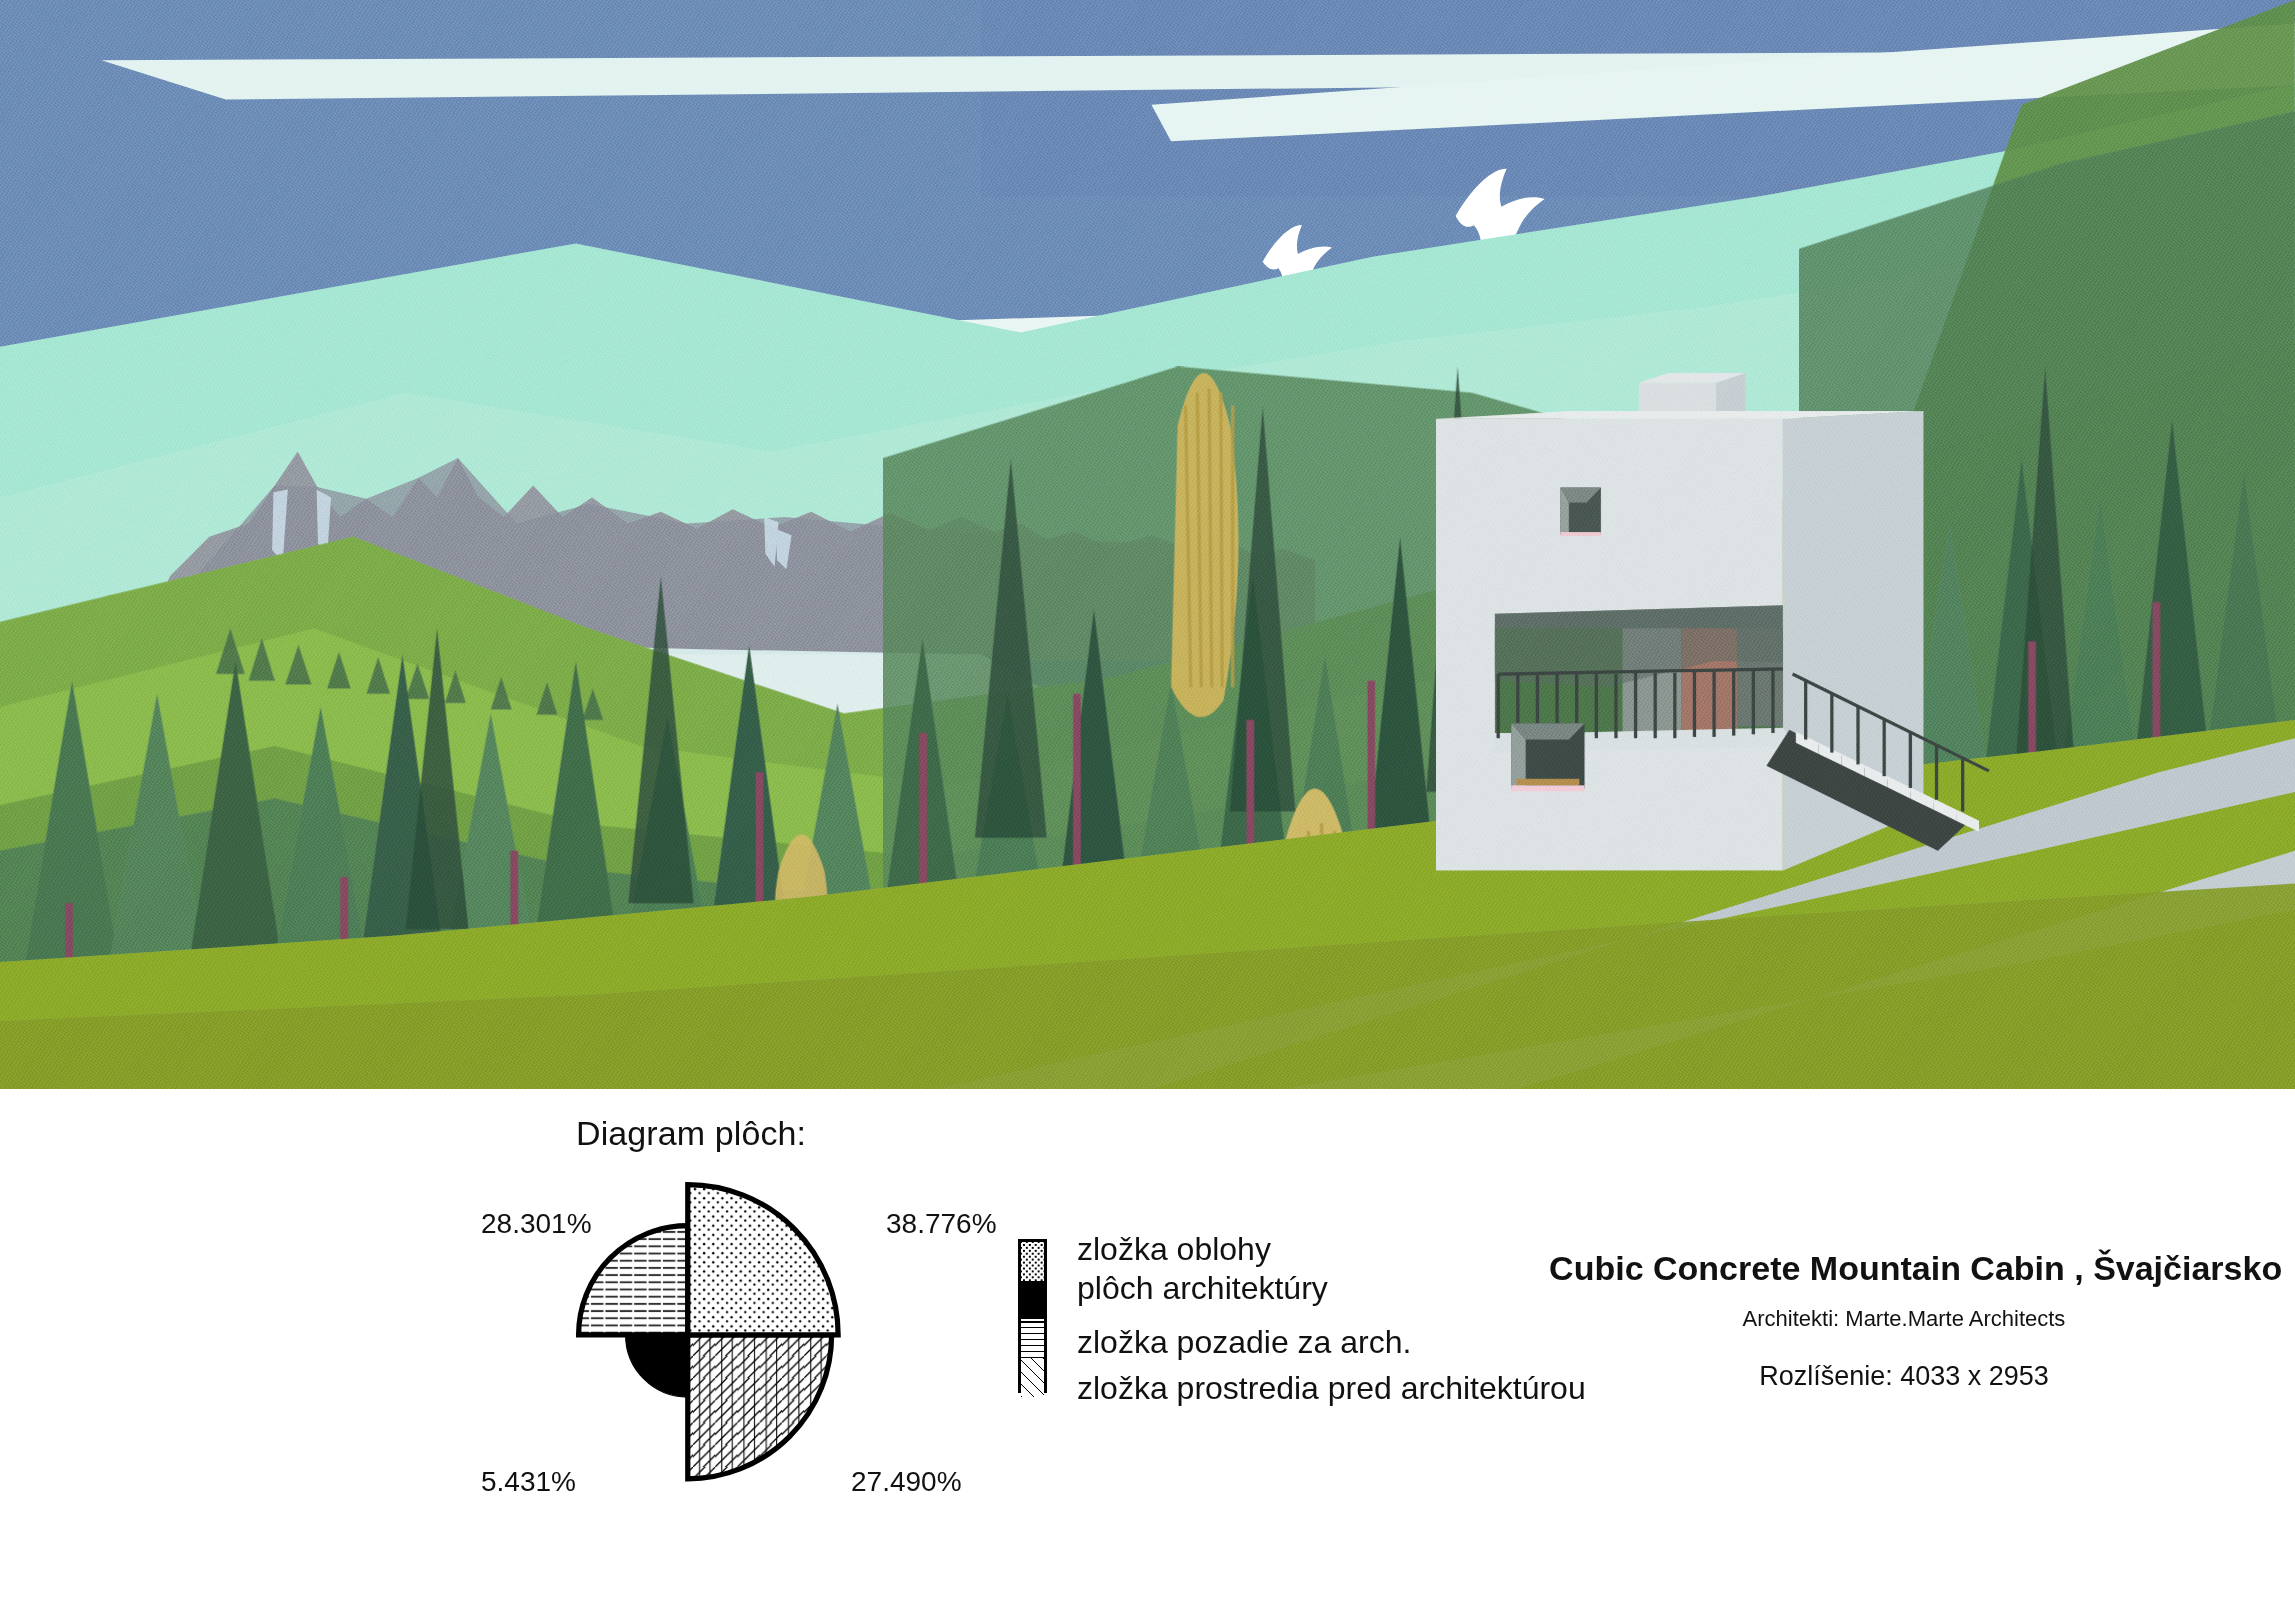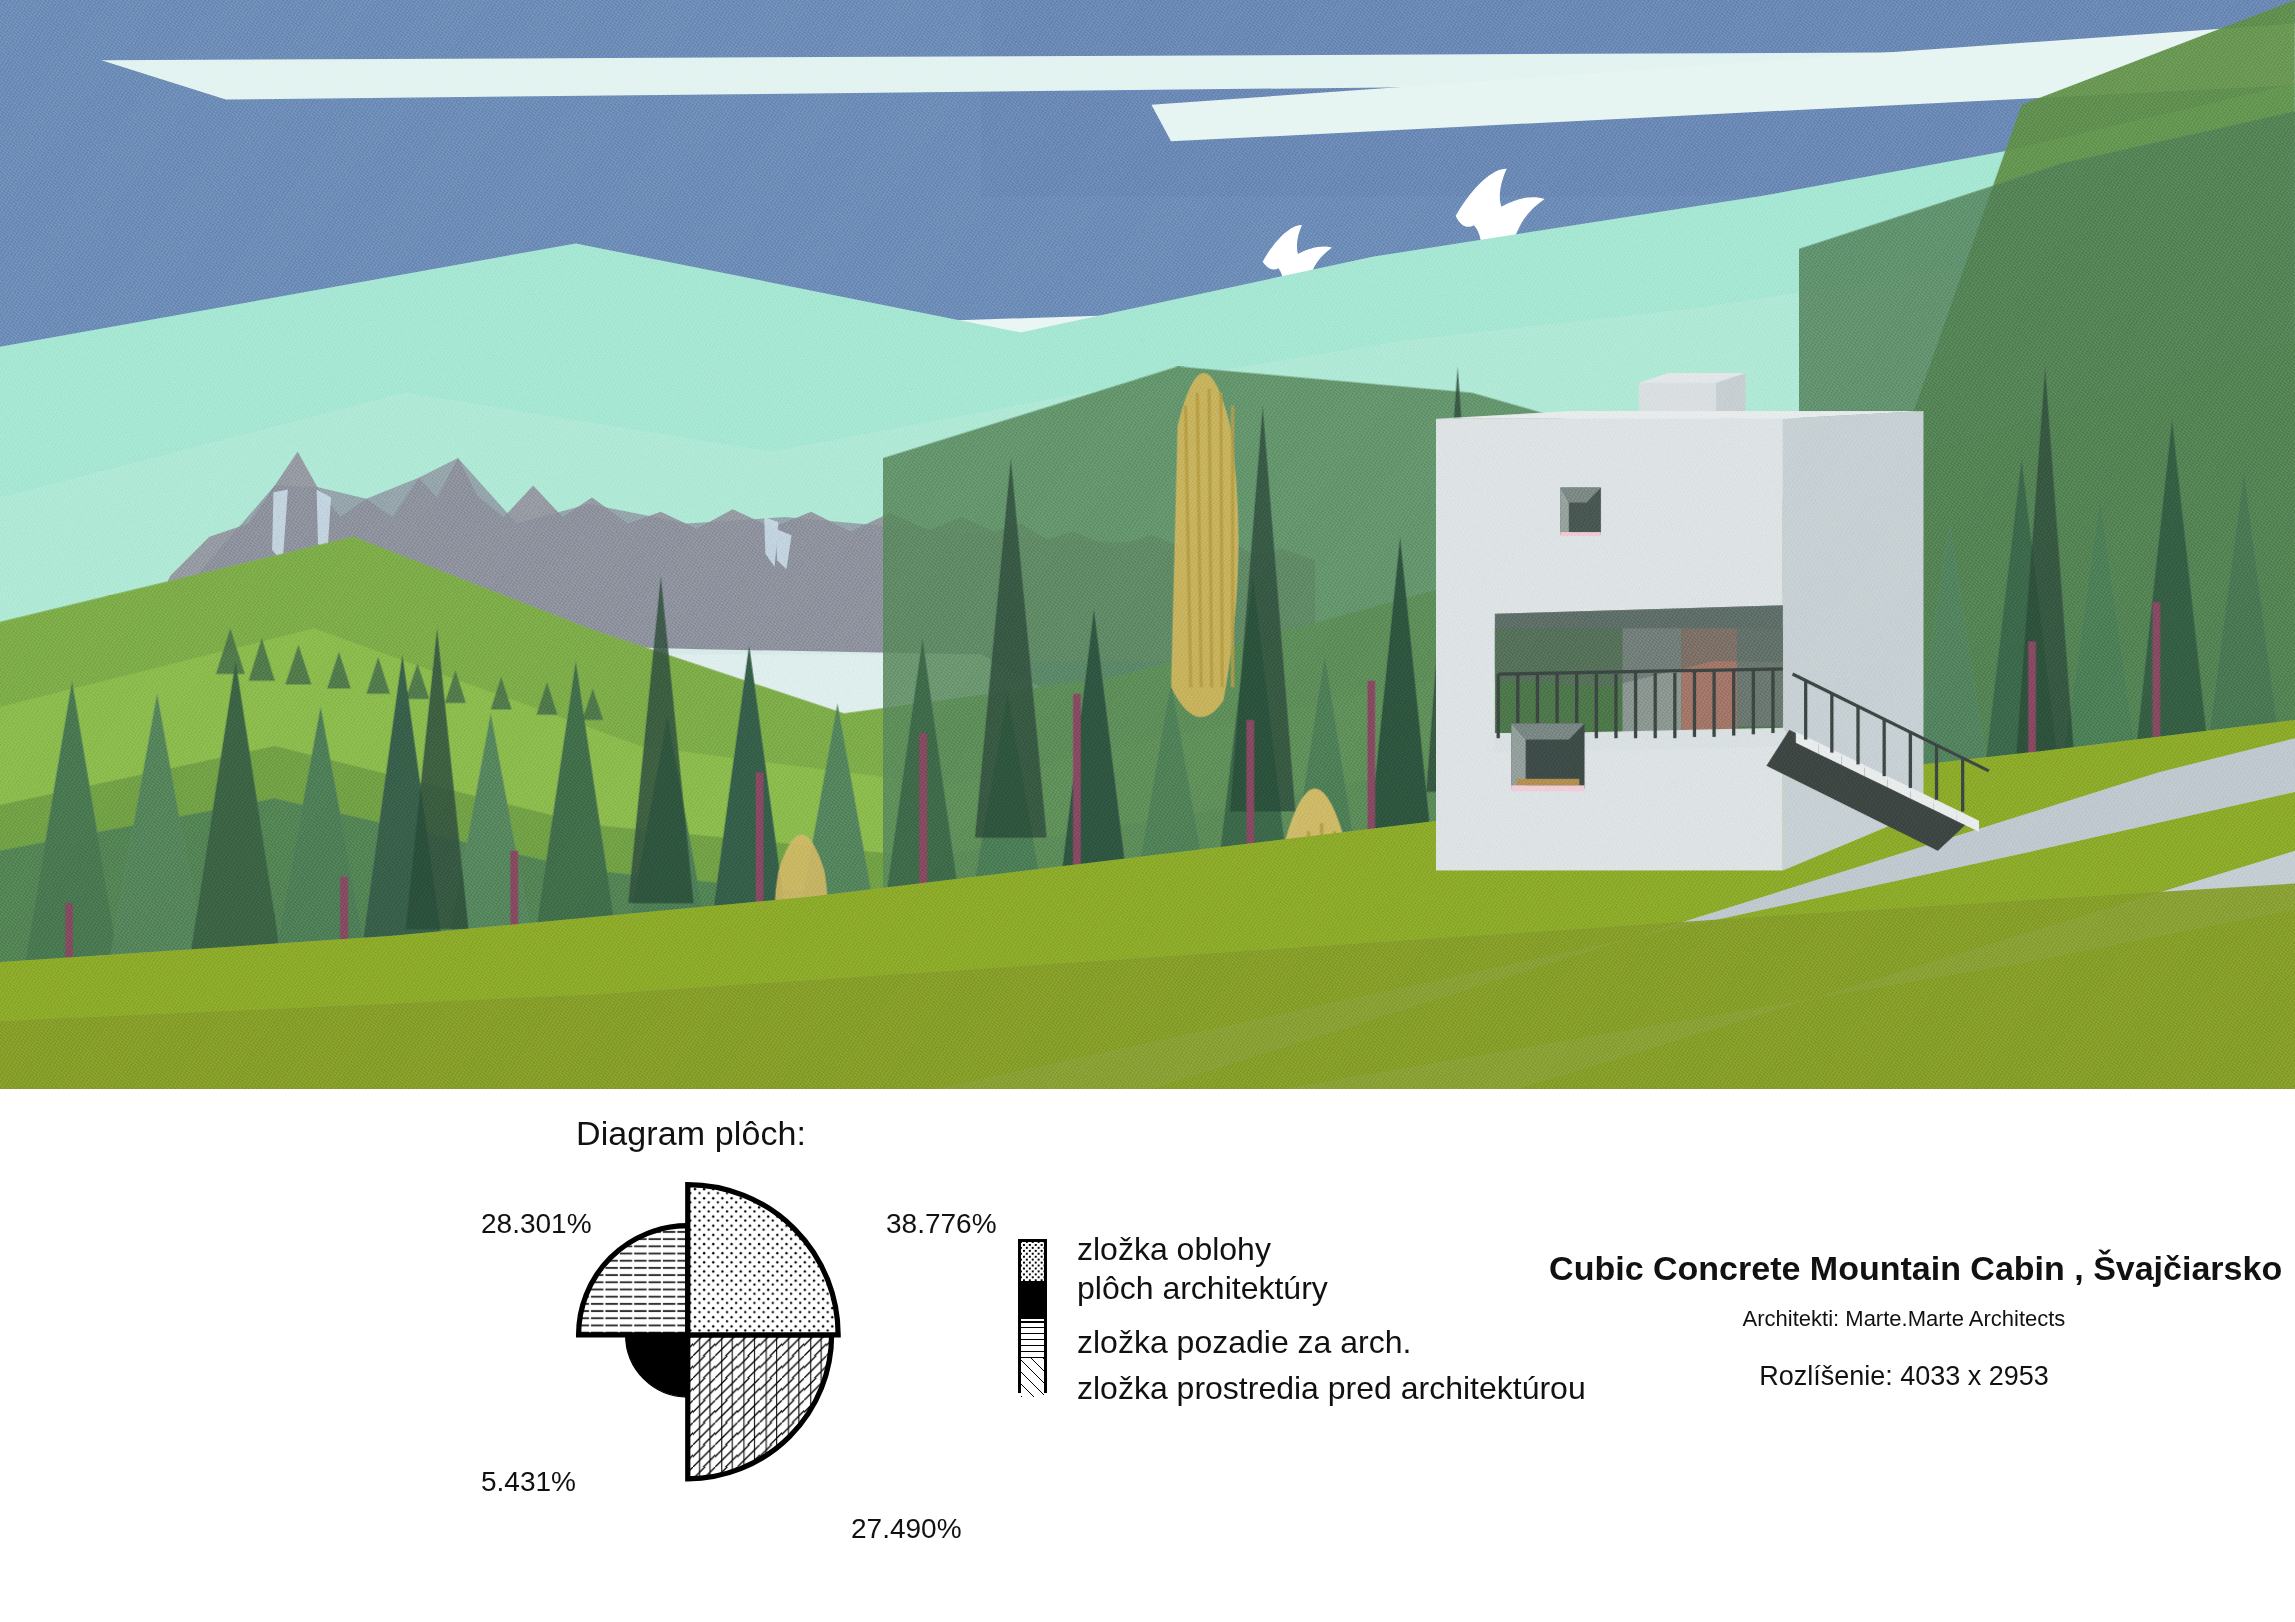--- a/index.html
+++ b/index.html
@@ -20,21 +20,21 @@
   #panel{position:absolute;left:0;top:1089px;width:2295px;height:534px;background:#ffffff;}
 
   #diagram-title{position:absolute;left:576px;top:1114px;font-size:34px;color:#111;letter-spacing:0.1px;}
 
   #pie-wrap{position:absolute;left:537px;top:1178px;width:380px;height:340px;}
 
   .pct{position:absolute;font-size:28px;color:#111;white-space:nowrap;}
   #pct-tl{left:481px;top:1208px;}
   #pct-tr{left:851px;top:1208px;margin-left:35px;}
   #pct-bl{left:481px;top:1466px;}
-  #pct-br{left:851px;top:1466px;margin-top:47px;}
+  #pct-br{left:851px;top:1466px;}
 
   
   #legend{position:absolute;left:1018px;top:1239px;width:615px;}
   #legend-swatch{position:absolute;left:0;top:0;width:29px;height:154px;border:3.3px solid #000;box-sizing:border-box;background:#fff;}
   .sw{position:absolute;left:0;width:100%;box-sizing:border-box;}
   .sw1{top:0;height:39px;background-color:#fff;
     background-image:radial-gradient(#000 22%,transparent 23%),radial-gradient(#000 22%,transparent 23%);
     background-size:5.9px 5.9px;background-position:0 0,2.9px 2.9px;}
   .sw2{top:39px;height:39px;background:#000;}
   .sw3{top:77px;height:39px;background-color:#fff;

